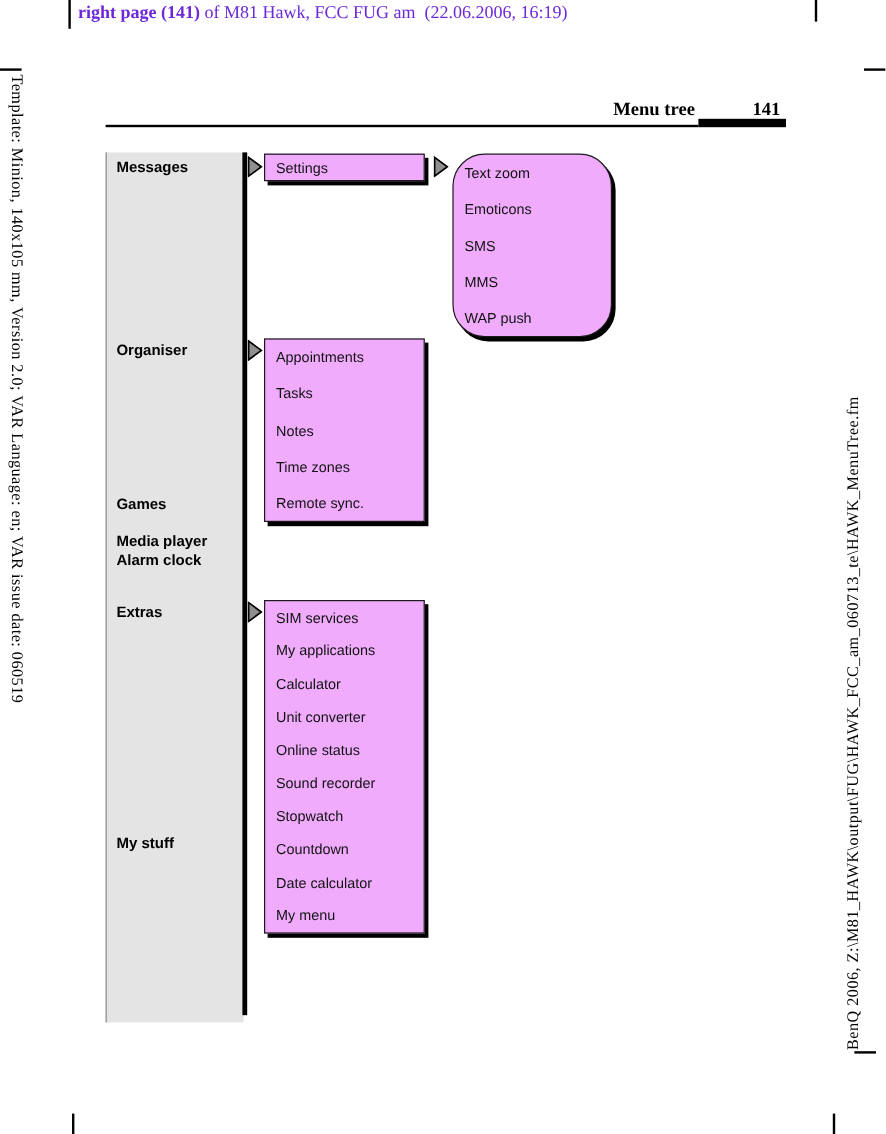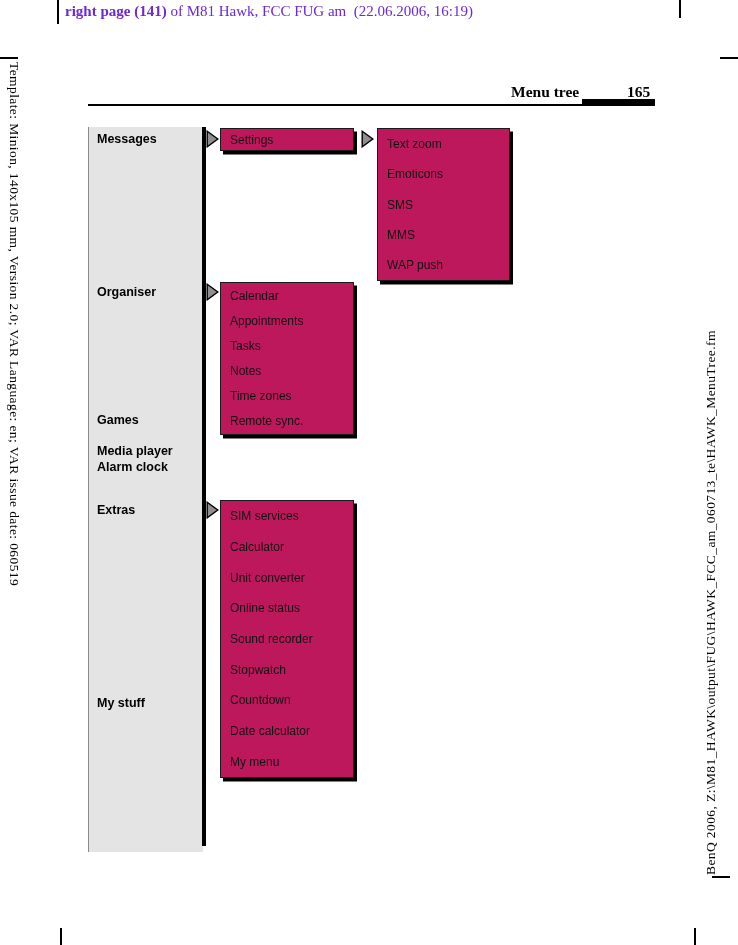--- a/index.html
+++ b/index.html
@@ -47,21 +47,21 @@
   .menu-column-divider{
     position:absolute;left:202px;top:127px;width:3.5px;height:719px;background:#000;
   }
   .main-label{
     position:absolute;left:97px;width:104px;
     font-family:"Liberation Sans", sans-serif;font-weight:bold;font-size:12.5px;
     line-height:15px;color:#000;white-space:nowrap;
   }
   .arrow{position:absolute;width:13px;height:18px;}
   .menu-box{
-    position:absolute;background:#be185d;border:1.5px solid #1a1a1a;
+    position:absolute;background:#f0abfc;border:1.5px solid #1a1a1a;
     box-shadow:3px 3.5px 0 #000;box-sizing:border-box;
     display:flex;flex-direction:column;justify-content:space-evenly;
   }
   .menu-item{
     flex:1;display:flex;align-items:center;padding-left:9px;
     font-family:"Liberation Sans", sans-serif;font-size:12px;color:#111;
     white-space:nowrap;
   }
 </style>
 </head>
@@ -74,21 +74,21 @@
 <div class="hmark" style="left:712px;top:876px;width:18px;"></div>
 <div class="vmark" style="left:60px;top:928px;height:17px;"></div>
 <div class="vmark" style="left:694px;top:928px;height:17px;"></div>
 
 <div class="top-header"><span class="b">right page (141)</span><span> of M81 Hawk, FCC FUG am  (22.06.2006, 16:19)</span></div>
 
 <div class="margin-note left">Template: Minion, 140x105 mm, Version 2.0; VAR Language: en; VAR issue date: 060519</div>
 <div class="margin-note right">BenQ 2006, Z:\M81_HAWK\output\FUG\HAWK_FCC_am_060713_te\HAWK_MenuTree.fm</div>
 
 <div class="page-title">Menu tree</div>
-<div class="page-number">165</div>
+<div class="page-number">141</div>
 <div class="header-rule"></div>
 <div class="header-rule-thick"></div>
 
 <div class="menu-column"></div>
 <div class="menu-column-divider"></div>
 
 <div class="main-label" style="top:132px;">Messages</div>
 <div class="main-label" style="top:285px;">Organiser</div>
 <div class="main-label" style="top:413px;">Games</div>
 <div class="main-label" style="top:444px;">Media player</div>
@@ -106,39 +106,39 @@
     <path d="M1.2,1.2 L11.8,9 L1.2,16.8 Z" fill="#8f8f8f" stroke="#000" stroke-width="1.4"></path>
   </svg>
 <svg class="arrow" style="left:206px;top:501px;" viewBox="0 0 13 18">
     <path d="M1.2,1.2 L11.8,9 L1.2,16.8 Z" fill="#8f8f8f" stroke="#000" stroke-width="1.4"></path>
   </svg>
 
 <div class="menu-box" style="left:220px;top:128px;width:134px;height:23px;">
     <div class="menu-item">Settings</div>
   </div>
 
-<div class="menu-box" style="left:377px;top:128px;width:133px;height:153px;">
+<div class="menu-box" style="left:377px;top:128px;width:133px;height:153px;border-radius:27px;">
     <div class="menu-item">Text zoom</div>
     <div class="menu-item">Emoticons</div>
     <div class="menu-item">SMS</div>
     <div class="menu-item">MMS</div>
     <div class="menu-item">WAP push</div>
   </div>
 
 <div class="menu-box" style="left:220px;top:282px;width:134px;height:153px;">
-    <div class="menu-item">Calendar</div>
     <div class="menu-item">Appointments</div>
     <div class="menu-item">Tasks</div>
     <div class="menu-item">Notes</div>
     <div class="menu-item">Time zones</div>
     <div class="menu-item">Remote sync.</div>
   </div>
 
 <div class="menu-box" style="left:220px;top:500px;width:134px;height:278px;">
     <div class="menu-item">SIM services</div>
+    <div class="menu-item">My applications</div>
     <div class="menu-item">Calculator</div>
     <div class="menu-item">Unit converter</div>
     <div class="menu-item">Online status</div>
     <div class="menu-item">Sound recorder</div>
     <div class="menu-item">Stopwatch</div>
     <div class="menu-item">Countdown</div>
     <div class="menu-item">Date calculator</div>
     <div class="menu-item">My menu</div>
   </div>
 

